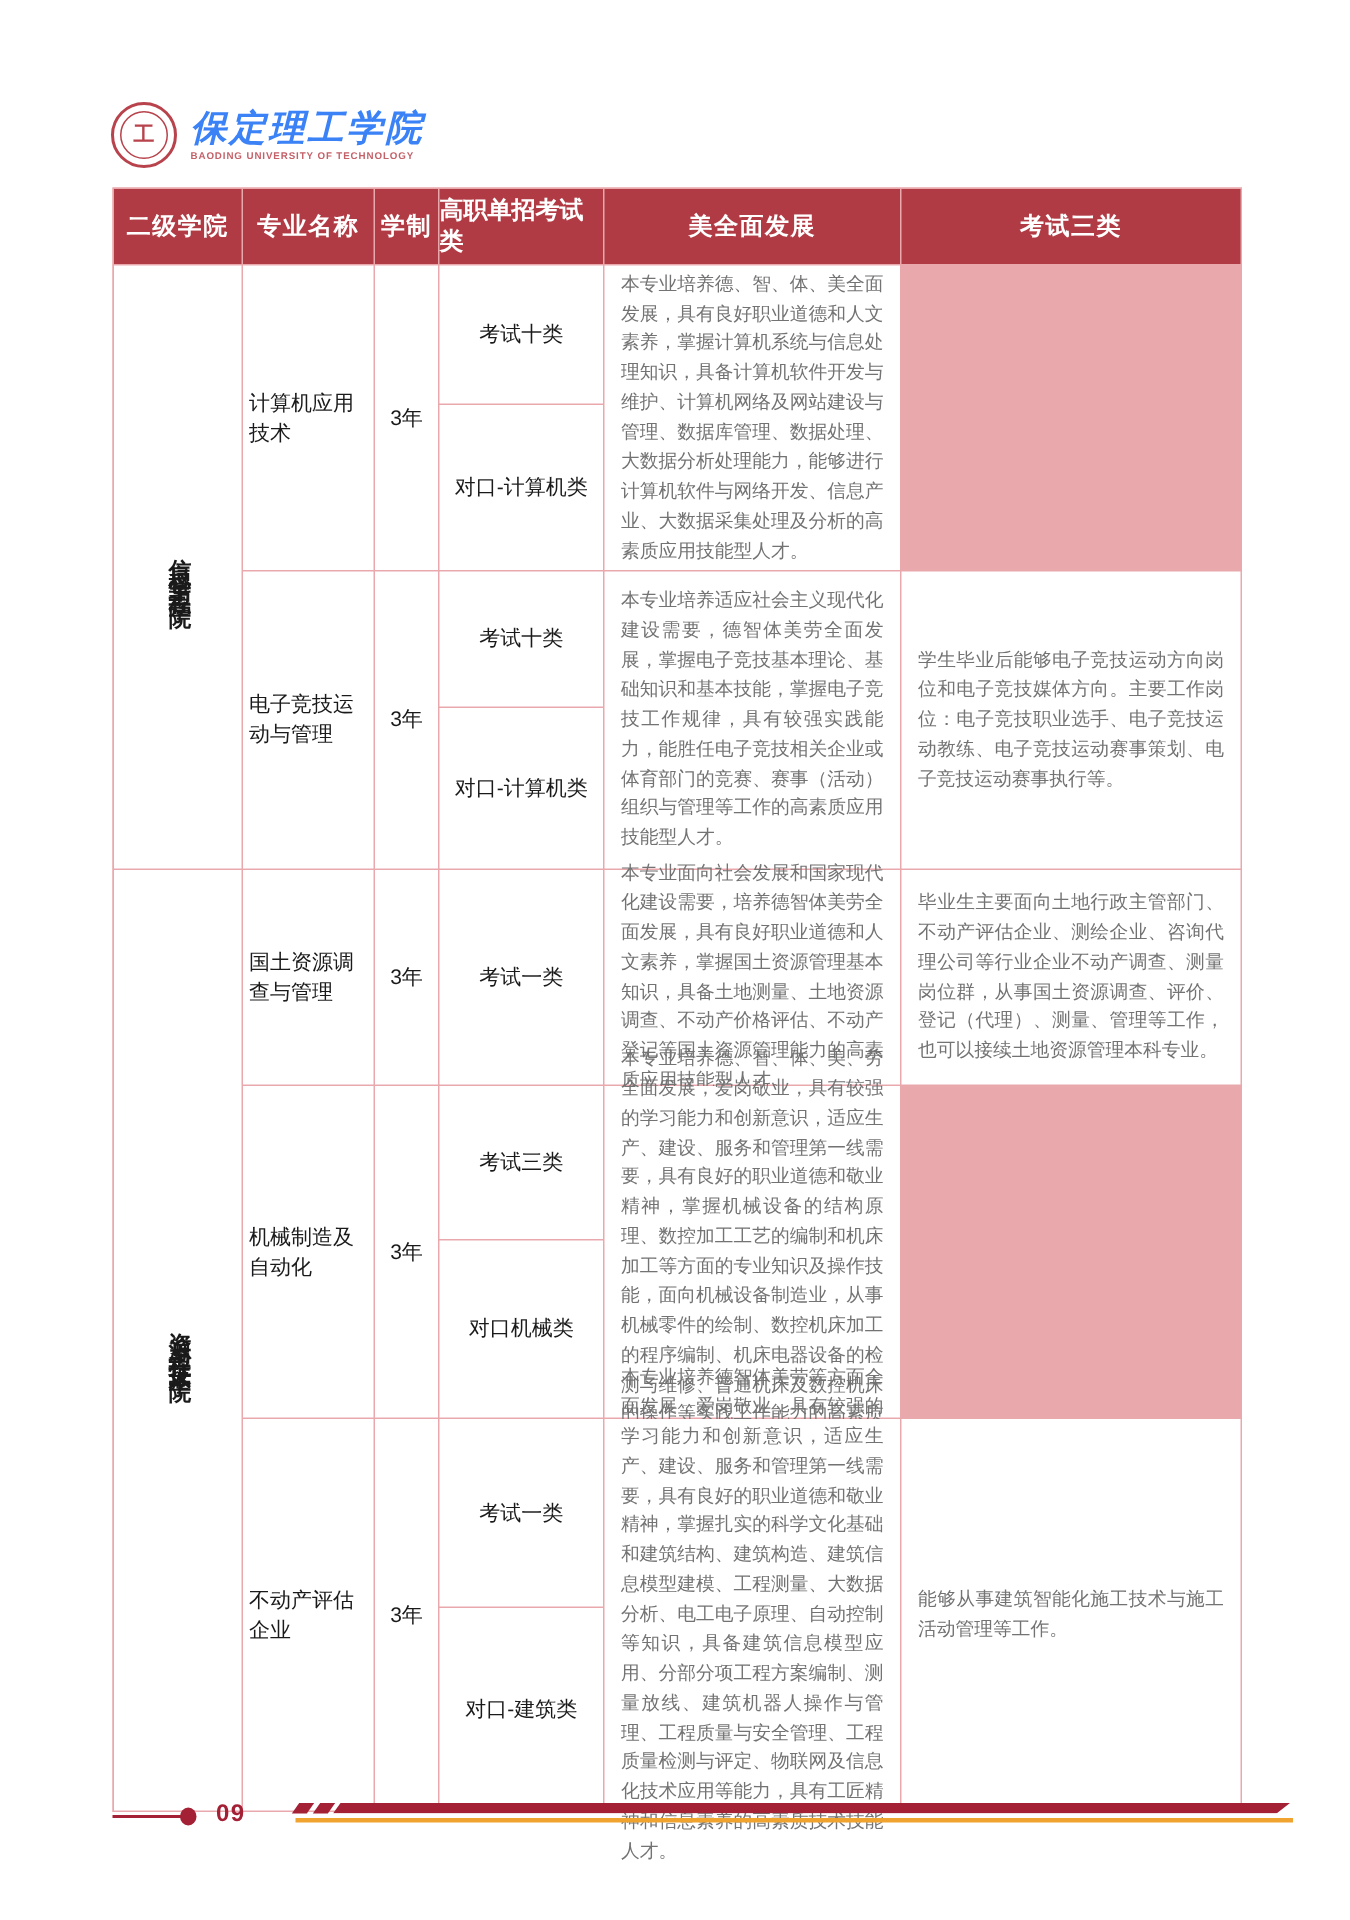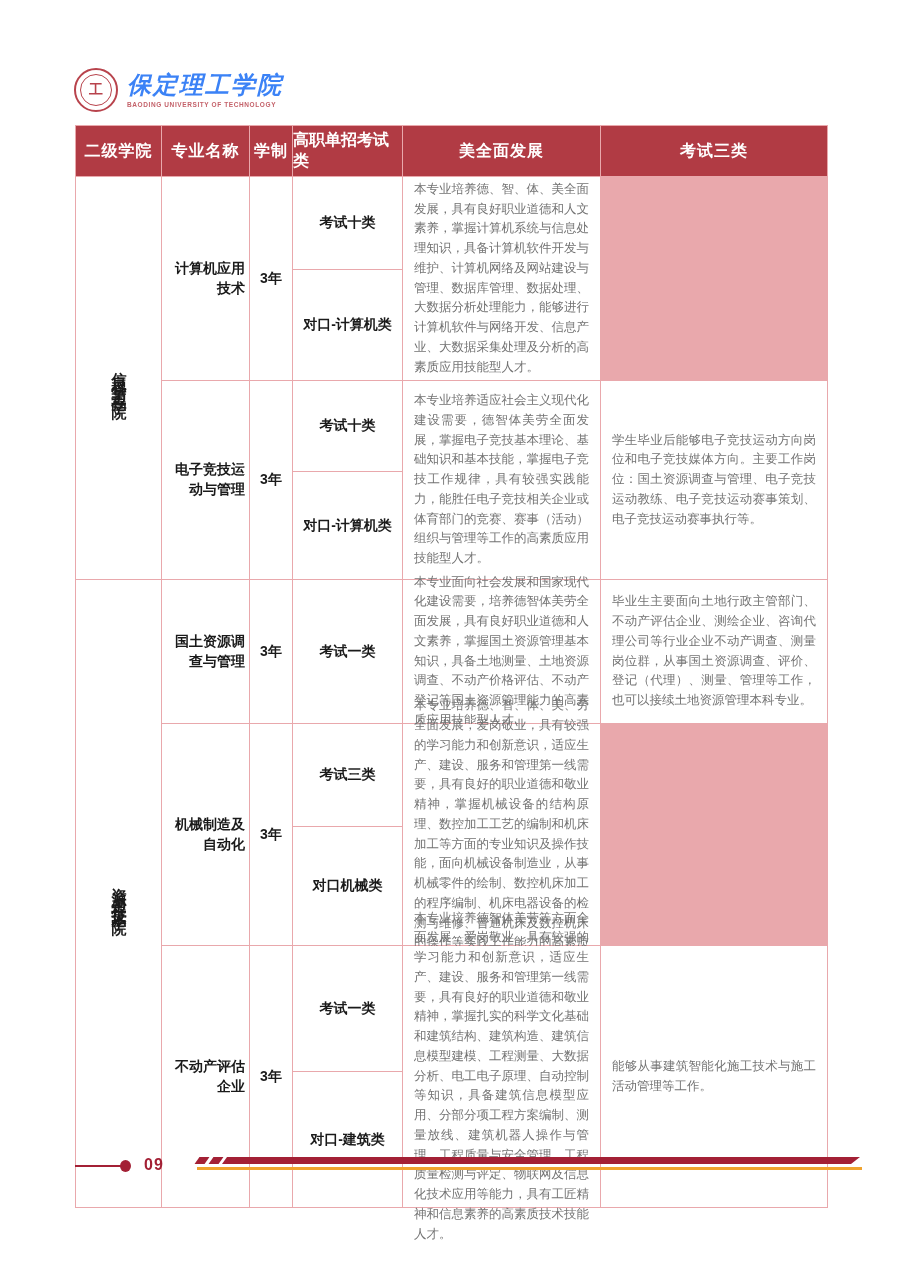--- a/index.html
+++ b/index.html
@@ -37,29 +37,29 @@
   .cell { background: #ffffff; display: flex; align-items: center; justify-content: center; }
   .hcell {
     background: #b13b44; color: #ffffff; font-weight: bold; font-size: 16px;
     display: flex; align-items: center; justify-content: center; letter-spacing: 1px;
   }
   .hcell.small { font-size: 16px; letter-spacing: 0; }
   .college-cell {
     font-weight: bold; font-size: 15px; color: #1a1a1a;
     writing-mode: vertical-rl; text-orientation: upright; letter-spacing: 4px;
   }
-  .bold-cell { font-weight: bold; font-size: 14px; color: #1a1a1a; text-align: right; padding: 4px; line-height: 1.4; }
+  .bold-cell { font-weight: normal; font-size: 14px; color: #1a1a1a; text-align: left; padding: 4px; line-height: 1.4; }
   .para-cell {
     font-size: 12.5px; color: #737373; line-height: 1.58; text-align: justify;
     padding: 12px 11px; align-items: center;
   }
   .para-cell p { width: 100%; }
 
   
-  .footer { position: absolute; left: 0; top: 1151px; width: 900px; height: 30px; }
+  .footer { position: absolute; left: 0; top: 1196px; width: 900px; height: 30px; }
   .footer-tail { position: absolute; left: 75px; top: 14px; width: 50px; height: 2px; background: #a32035; }
   .footer-dot { position: absolute; left: 120px; top: 9px; width: 11px; height: 12px;
                 background: #a32035; border-radius: 50%; }
   .footer-page { position: absolute; left: 144px; top: 5px; color: #a32035;
                  font-weight: bold; font-size: 16px; letter-spacing: 1px; }
   .footer-slash { position: absolute; top: 6px; width: 10px; height: 7px; background: #a32035;
                   transform: skewX(-35deg); }
   .footer-slash.s1 { left: 197px; }
   .footer-slash.s2 { left: 211px; }
   .footer-bar { position: absolute; left: 222px; top: 6px; width: 638px; height: 7px; background: #a32035;
@@ -101,21 +101,21 @@
       </div>
 
     <div class="cell bold-cell" style="grid-area:4/2/6/3">电子竞技运动与管理</div>
     <div class="cell bold-cell" style="grid-area:4/3/6/4">3年</div>
     <div class="cell bold-cell" style="grid-area:4/4/5/5">考试十类</div>
     <div class="cell bold-cell" style="grid-area:5/4/6/5">对口-计算机类</div>
     <div class="cell para-cell" style="grid-area:4/5/6/6">
         <p>本专业培养适应社会主义现代化建设需要，德智体美劳全面发展，掌握电子竞技基本理论、基础知识和基本技能，掌握电子竞技工作规律，具有较强实践能力，能胜任电子竞技相关企业或体育部门的竞赛、赛事（活动）组织与管理等工作的高素质应用技能型人才。</p>
       </div>
     <div class="cell para-cell" style="grid-area:4/6/6/7">
-        <p>学生毕业后能够电子竞技运动方向岗位和电子竞技媒体方向。主要工作岗位：国土资源调查与管理、电子竞技运动教练、电子竞技运动赛事策划、电子竞技运动赛事执行等。</p>
+        <p>学生毕业后能够电子竞技运动方向岗位和电子竞技媒体方向。主要工作岗位：电子竞技职业选手、电子竞技运动教练、电子竞技运动赛事策划、电子竞技运动赛事执行等。</p>
       </div>
 
     <div class="cell college-cell" style="grid-area:6/1/11/2">资源与工程技术学院</div>
 
     <div class="cell bold-cell" style="grid-area:6/2/7/3">国土资源调查与管理</div>
     <div class="cell bold-cell" style="grid-area:6/3/7/4">3年</div>
     <div class="cell bold-cell" style="grid-area:6/4/7/5">考试一类</div>
     <div class="cell para-cell" style="grid-area:6/5/7/6">
         <p>本专业面向社会发展和国家现代化建设需要，培养德智体美劳全面发展，具有良好职业道德和人文素养，掌握国土资源管理基本知识，具备土地测量、土地资源调查、不动产价格评估、不动产登记等国土资源管理能力的高素质应用技能型人才。</p>
       </div>

